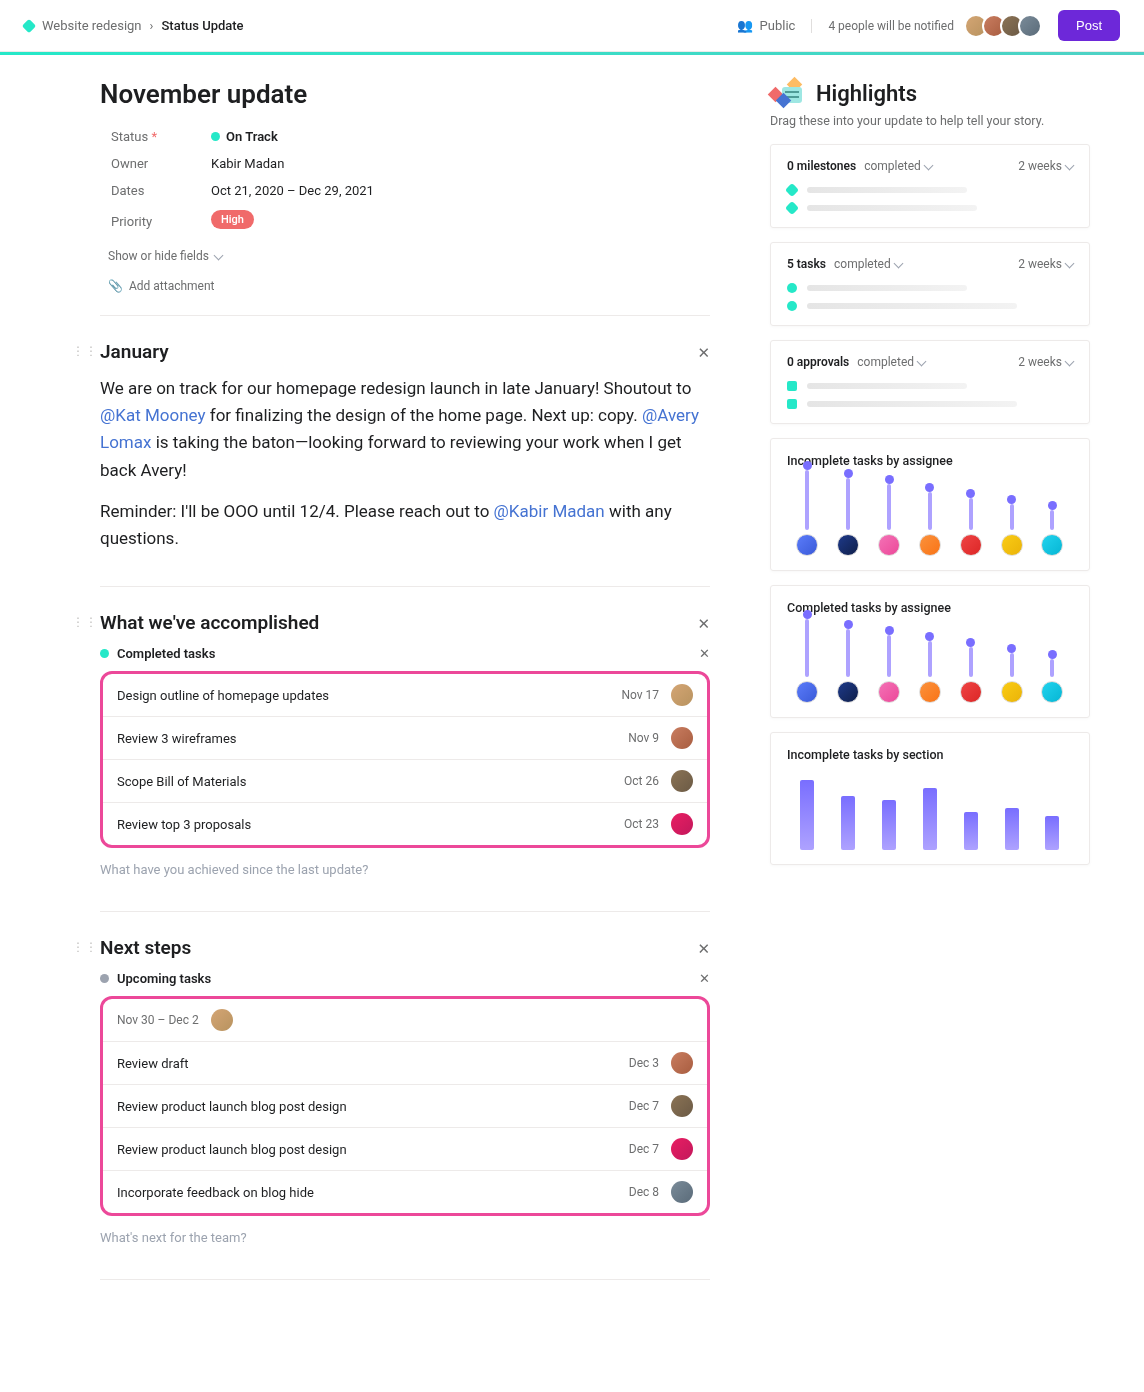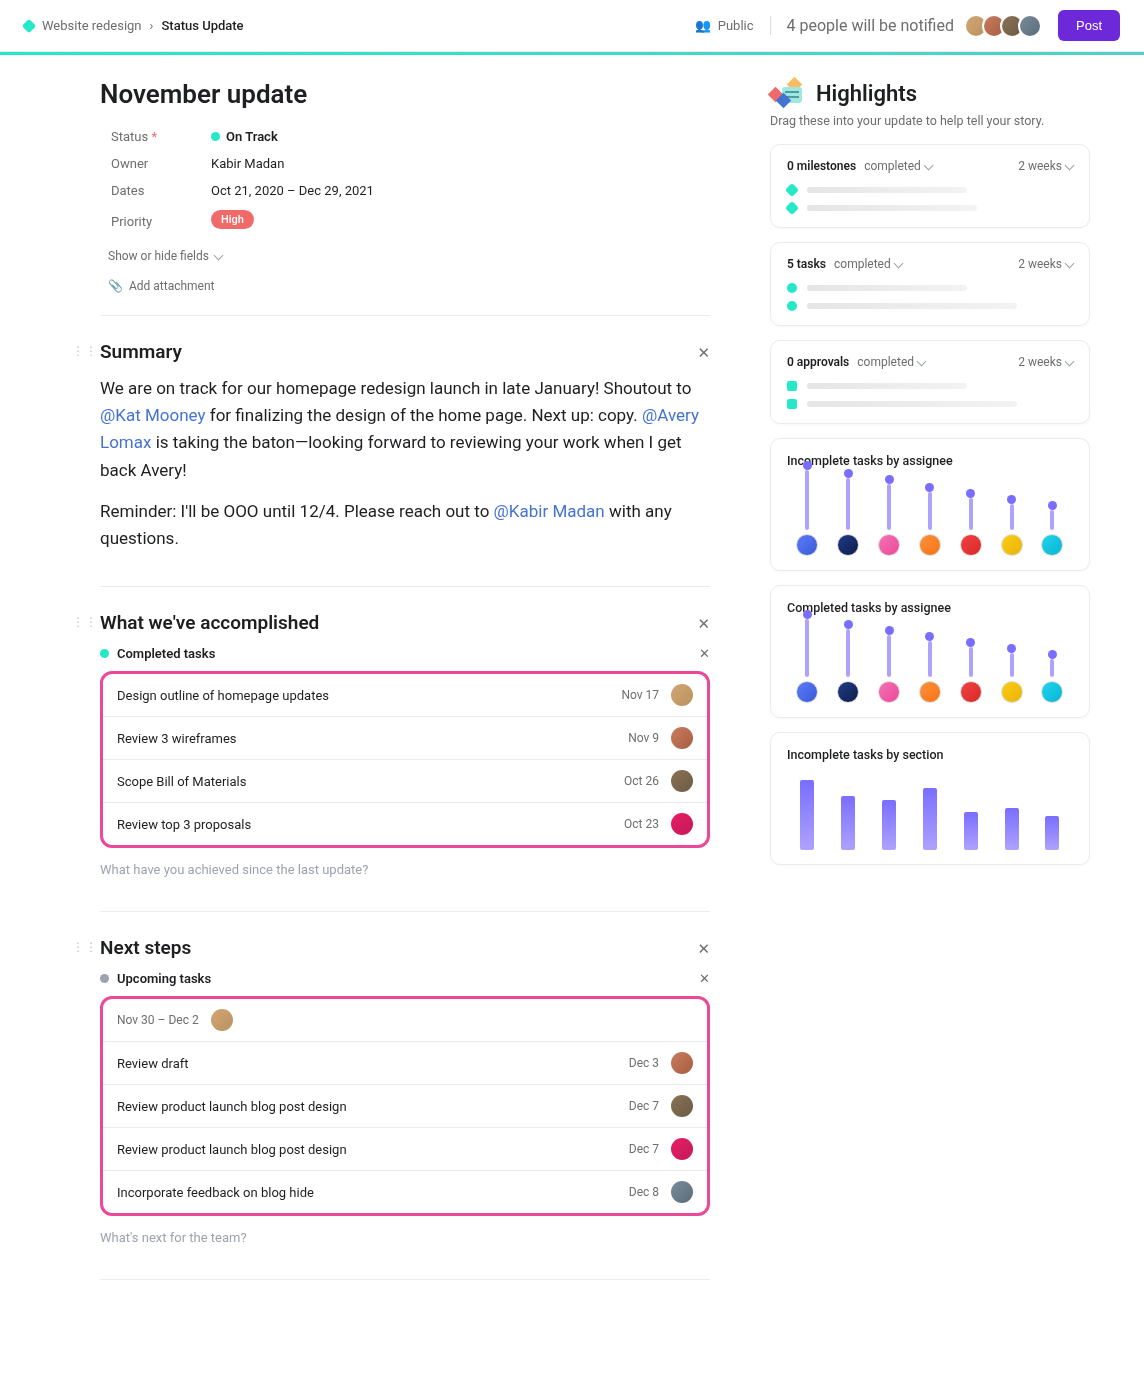--- a/index.html
+++ b/index.html
@@ -5,21 +5,21 @@
 * { box-sizing: border-box; margin: 0; padding: 0; }
 body { font-family: -apple-system, BlinkMacSystemFont, "Segoe UI", Roboto, sans-serif; background: #fff; color: #1e1f21; width: 1144px; }
 .topbar { display: flex; align-items: center; padding: 10px 24px; border-bottom: 1px solid #edeae9; }
 .breadcrumb { display: flex; align-items: center; gap: 8px; font-size: 13px; }
 .project-dot { width: 10px; height: 10px; background: #25e8c8; border-radius: 2px; transform: rotate(45deg); }
 .bc-link { color: #6d6e6f; }
 .bc-chevron { color: #6d6e6f; }
 .bc-current { color: #1e1f21; font-weight: 500; }
 .topbar-right { margin-left: auto; display: flex; align-items: center; gap: 16px; }
 .visibility { display: flex; align-items: center; gap: 6px; color: #6d6e6f; font-size: 13px; }
-.notify-text { color: #6d6e6f; font-size: 16px; border-left: 1px solid #e0dedd; padding-left: 16px; }
+.notify-text { color: #6d6e6f; font-size: 12px; border-left: 1px solid #e0dedd; padding-left: 16px; }
 .avatar-stack { display: flex; }
 .avatar-stack .av { width: 24px; height: 24px; border-radius: 50%; border: 2px solid #fff; margin-left: -6px; }
 .av { display: inline-block; background: linear-gradient(135deg,#a0a0a0,#ccc); }
 .post-btn { background: #6d28d9; color: #fff; border: none; padding: 8px 18px; border-radius: 6px; font-size: 13px; font-weight: 500; cursor: pointer; }
 .divider-green { height: 3px; background: linear-gradient(90deg,#25e8c8,#4fd1c5); }
 .layout { display: flex; }
 .main { flex: 1; padding: 24px 50px 40px 100px; max-width: 760px; }
 .side { width: 360px; padding: 24px 30px 24px 10px; }
 .title { font-size: 26px; font-weight: 600; margin-bottom: 20px; }
 .meta-row { display: flex; align-items: flex-end; font-size: 13px; margin-bottom: 12px; margin-left: 11px; }
@@ -42,21 +42,21 @@
 .sub-close { margin-left:auto; color:#6d6e6f; cursor:pointer; font-weight:400; }
 .task-list { border:3px solid #ec4899; border-radius:12px; overflow:hidden; }
 .task-row { display:flex; align-items:center; padding:10px 14px; border-bottom:1px solid #edeae9; font-size:13px; }
 .task-row:last-child { border-bottom:none; }
 .task-name { flex:1; }
 .task-date { color:#6d6e6f; font-size:12px; margin-right:12px; }
 .task-av { width:22px; height:22px; border-radius:50%; }
 .placeholder-q { color:#9ca3af; font-size:13px; margin-top:14px; }
 .side-title { font-size:22px; font-weight:600; display:flex; align-items:center; gap:10px; }
 .side-sub { color:#6d6e6f; font-size:12.5px; margin-top:6px; margin-bottom:16px; }
-.highlight-card { border:1px solid #edeae9; border-radius:10px; padding:14px 16px; margin-bottom:14px; box-shadow: 0 1px 3px rgba(0,0,0,0.03); }
+.highlight-card { border:1px solid #edeae9; border-radius:3px; padding:14px 16px; margin-bottom:14px; box-shadow: 0 1px 3px rgba(0,0,0,0.03); }
 .hc-header { display:flex; align-items:center; gap:8px; font-size:12px; margin-bottom:12px; }
 .hc-count { font-weight:600; color:#1e1f21; }
 .hc-label { color:#6d6e6f; display:flex; align-items:center; gap:4px; }
 .hc-right { margin-left:auto; color:#6d6e6f; display:flex; align-items:center; gap:4px;}
 .hc-skel { display:flex; align-items:center; gap:10px; margin-bottom:8px; }
 .hc-skel:last-child { margin-bottom:0; }
 .hc-bullet { width:10px; height:10px; border-radius:3px; transform:rotate(45deg); }
 .hc-bullet.round { border-radius:50%; transform:none; }
 .hc-bullet.sq { border-radius:2px; transform:none;}
 .bullet-teal { background:#25e8c8; }
@@ -134,21 +134,21 @@
       <span class="chev-down"></span>
     </div>
     <div class="ghost-link">
       <span>📎</span>
       <span>Add attachment</span>
     </div>
     <hr class="section-divider">
 
     <div class="section">
       <span class="drag-handle">⋮⋮</span>
-      <h2 class="section-title">Summary</h2>
+      <h2 class="section-title">January</h2>
       <span class="section-close">✕</span>
       <div class="summary-body">
         <p>
           <span>We are on track for our homepage redesign launch in late January! Shoutout to </span><span class="mention">@Kat Mooney</span><span> for finalizing the design of the home page. Next up: copy. </span><span class="mention">@Avery Lomax</span><span> is taking the baton—looking forward to reviewing your work when I get back Avery!</span>
         </p>
         <p style="margin-top:14px;">
           <span>Reminder: I'll be OOO until 12/4. Please reach out to </span><span class="mention">@Kabir Madan</span><span> with any questions.</span>
         </p>
       </div>
     </div>

